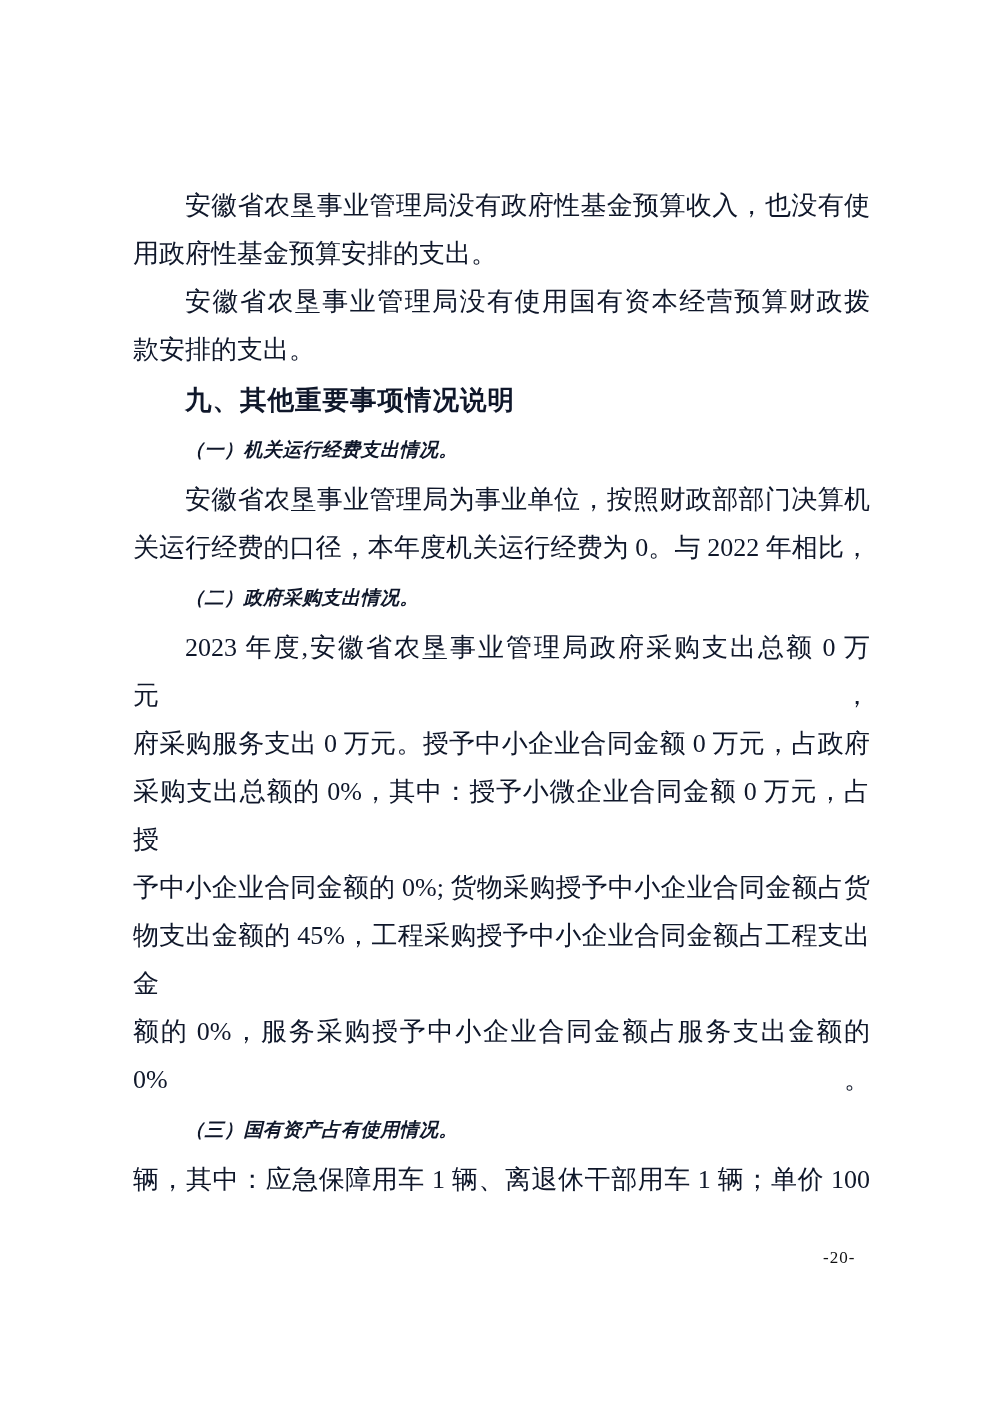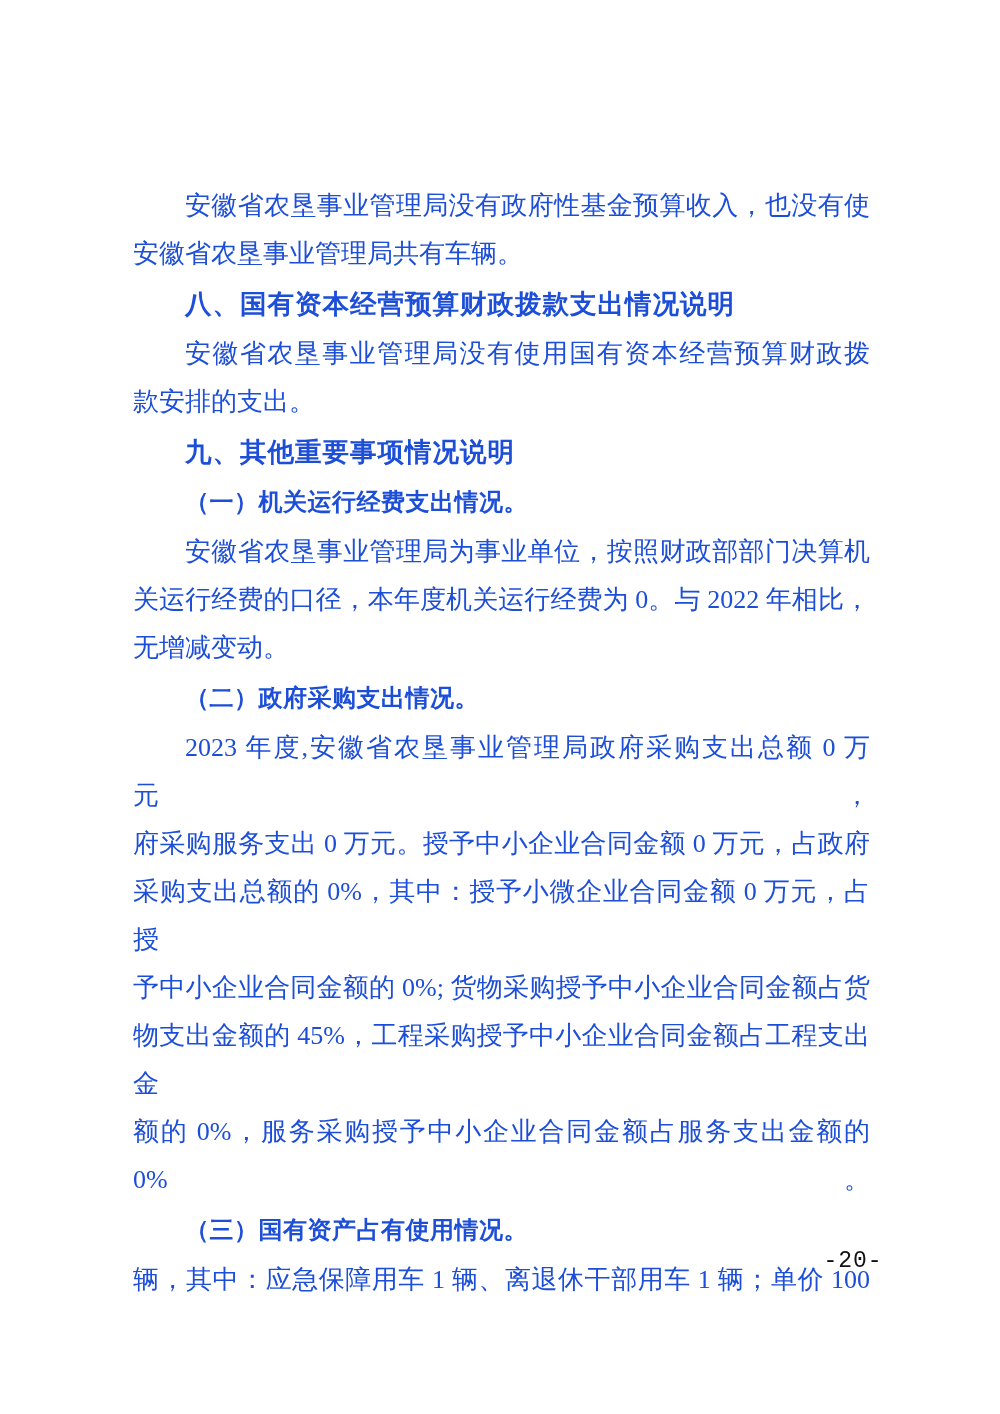--- a/index.html
+++ b/index.html
@@ -19,71 +19,70 @@
   #content {
     position: absolute;
     left: 133px;
     top: 182px;
     width: 737px;
   }
   .line {
     font-size: 26px;
     line-height: 48px;
     text-align: left;
-    color: #1d4ed8;
+    color: #0f172a;
   }
   .line.indent {
     text-indent: 52px;
   }
   .line.fill {
     text-align: justify;
     text-align-last: justify;
     text-justify: inter-character;
   }
   .heading1 {
     font-family: "Liberation Sans", "DejaVu Sans", sans-serif;
     font-weight: bold;
     font-size: 26.5px;
     margin: 2px 0;
     letter-spacing: 1px;
   }
   .heading2 {
     font-family: "Liberation Serif", "DejaVu Serif", serif;
     font-weight: bold;
-    font-size: 24px;
+    font-size: 19px;
     margin: 2px 0;
     letter-spacing: 0.5px;
+    font-style: italic;
   }
   .page-number {
     position: absolute;
     left: 823px;
     top: 1248px;
     width: 60px;
-    text-align: center;
-    font-size: 23px;
+    text-align: left;
+    font-size: 17px;
     letter-spacing: 1px;
-    font-family: Liberation Mono, monospace;
+    font-family: Liberation Serif, serif;
     color: #111111;
   }
 </style>
 </head>
 <body>
 
 <div id="page">
   <div id="content">
       <div class="line body indent fill">安徽省农垦事业管理局没有政府性基金预算收入，也没有使</div>
-      <div class="line body">安徽省农垦事业管理局共有车辆。</div>
-      <div class="line heading1 indent">八、国有资本经营预算财政拨款支出情况说明</div>
+      <div class="line body">用政府性基金预算安排的支出。</div>
       <div class="line body indent fill">安徽省农垦事业管理局没有使用国有资本经营预算财政拨</div>
       <div class="line body">款安排的支出。</div>
       <div class="line heading1 indent">九、其他重要事项情况说明</div>
       <div class="line heading2 indent">（一）机关运行经费支出情况。</div>
       <div class="line body indent fill">安徽省农垦事业管理局为事业单位，按照财政部部门决算机</div>
       <div class="line body fill">关运行经费的口径，本年度机关运行经费为 0。与 2022 年相比，</div>
-      <div class="line body">无增减变动。</div>
       <div class="line heading2 indent">（二）政府采购支出情况。</div>
       <div class="line body indent fill">2023 年度,安徽省农垦事业管理局政府采购支出总额 0 万元，</div>
       <div class="line body fill">府采购服务支出 0 万元。授予中小企业合同金额 0 万元，占政府</div>
       <div class="line body fill">采购支出总额的 0%，其中：授予小微企业合同金额 0 万元，占授</div>
       <div class="line body fill">予中小企业合同金额的 0%; 货物采购授予中小企业合同金额占货</div>
       <div class="line body fill">物支出金额的 45%，工程采购授予中小企业合同金额占工程支出金</div>
       <div class="line body fill">额的 0%，服务采购授予中小企业合同金额占服务支出金额的 0%。</div>
       <div class="line heading2 indent">（三）国有资产占有使用情况。</div>
       <div class="line body fill">辆，其中：应急保障用车 1 辆、离退休干部用车 1 辆；单价 100</div>
     </div>

